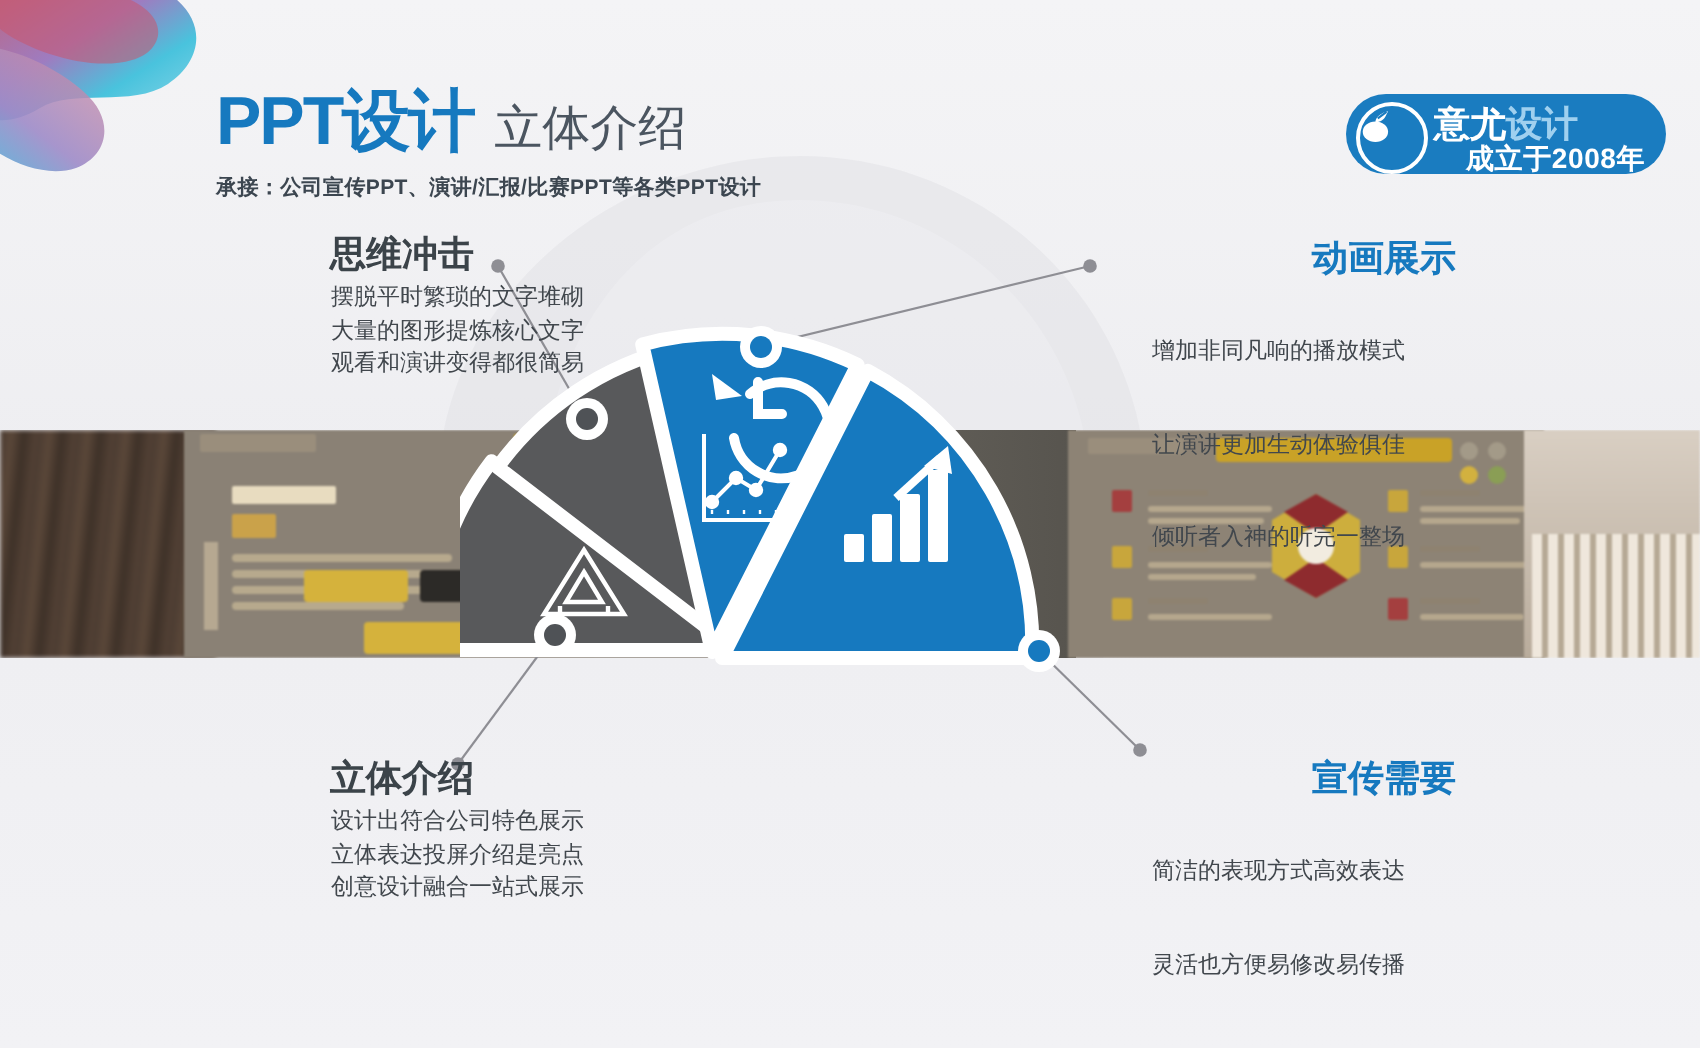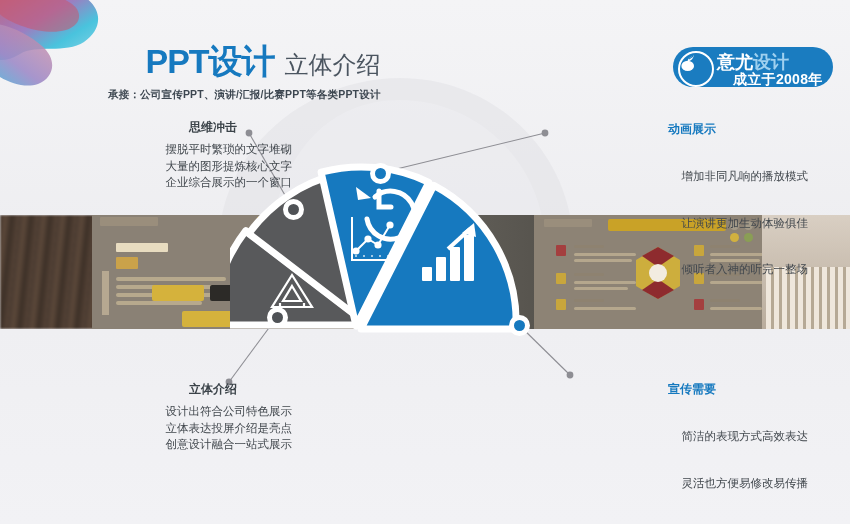--- a/index.html
+++ b/index.html
@@ -50,44 +50,44 @@
 
   
   .sB-title{position:absolute;left:74px;top:4px;width:118px;height:12px;background:#c9a227;border-radius:2px;}
   .sB-logo{position:absolute;left:10px;top:4px;width:48px;height:8px;background:#9a8e7c;border-radius:1px;}
   .sB-dot{position:absolute;width:9px;height:9px;border-radius:50%;}
   .sB-hex{position:absolute;left:96px;top:30px;width:56px;height:56px;}
   .sB-tx{position:absolute;height:3px;background:#b5a78d;border-radius:2px;}
   .sB-ic{position:absolute;width:10px;height:11px;border-radius:1px;}
 
   
-  .title-wrap{position:absolute;left:108px;top:44px;text-align:right;}
+  .title-wrap{position:absolute;left:108px;top:44px;}
   .t-main{font-size:34px;font-weight:bold;color:#1679bf;letter-spacing:-1px;line-height:1;
     display:inline-block;vertical-align:baseline;}
   .t-sub{font-size:24px;color:#4b5560;margin-left:10px;display:inline-block;vertical-align:baseline;}
   .t-note{margin-top:7px;font-size:10.5px;color:#3c4650;font-weight:bold;letter-spacing:.2px;}
 
   
   .logo{position:absolute;left:673px;top:47px;width:160px;height:40px;
     background:#1a7cc0;border-radius:20px;color:#fff;}
   .logo-ring{position:absolute;left:5px;top:4px;width:32px;height:32px;border-radius:50%;
     border:2.5px solid #fff;}
   .logo-mark{position:absolute;left:6px;top:7px;width:19px;height:19px;}
   .logo-cn{position:absolute;left:44px;top:5px;font-size:18px;font-weight:bold;line-height:20px;}
   .logo-cn b{color:#fff;}
   .logo-cn i{color:#9fd0ef;font-style:normal;font-weight:bold;text-align:right;}
   .logo-year{position:absolute;left:60px;top:24px;font-size:14px;font-weight:bold;
     letter-spacing:.3px;color:#ffffff;}
 
   
   .callout{position:absolute;width:232px;}
-  .co-head{font-size:12px;font-weight:bold;line-height:18px;margin-bottom:5px;}
+  .co-head{font-size:18px;font-weight:bold;line-height:18px;margin-bottom:5px;}
   .co-line{font-size:11.5px;line-height:16.5px;color:#41474d;white-space:nowrap;}
   .co-right .co-head{color:#1679bf;text-align:center;}
-  .co-right .co-line{text-align:right;margin-top:30px;}
+  .co-right .co-line{text-align:left;margin-top:30px;}
   .co-left{text-align:right;}
   .co-left .co-head{color:#3b4349;text-align:right;padding-right:55px;}
   .co-left .co-line{text-align:right;}
 
   #co-tl{left:60px;top:118px;}
   #co-bl{left:60px;top:380px;}
   #co-tr{left:576px;top:120px;}
   #co-br{left:576px;top:380px;}
 
   
@@ -290,21 +290,21 @@
       <i></i>
     </div>
   <div class="node blue" style="left:509px;top:315px;">
       <i></i>
     </div>
 
   <div class="callout co-left" id="co-tl">
     <div class="co-head">思维冲击</div>
     <div class="co-line">摆脱平时繁琐的文字堆砌</div>
     <div class="co-line">大量的图形提炼核心文字</div>
-    <div class="co-line">企业综合展示的一个窗口</div>
+    <div class="co-line">观看和演讲变得都很简易</div>
   </div>
 
   <div class="callout co-left" id="co-bl">
     <div class="co-head">立体介绍</div>
     <div class="co-line">设计出符合公司特色展示</div>
     <div class="co-line">立体表达投屏介绍是亮点</div>
     <div class="co-line">创意设计融合一站式展示</div>
   </div>
 
   <div class="callout co-right" id="co-tr">

